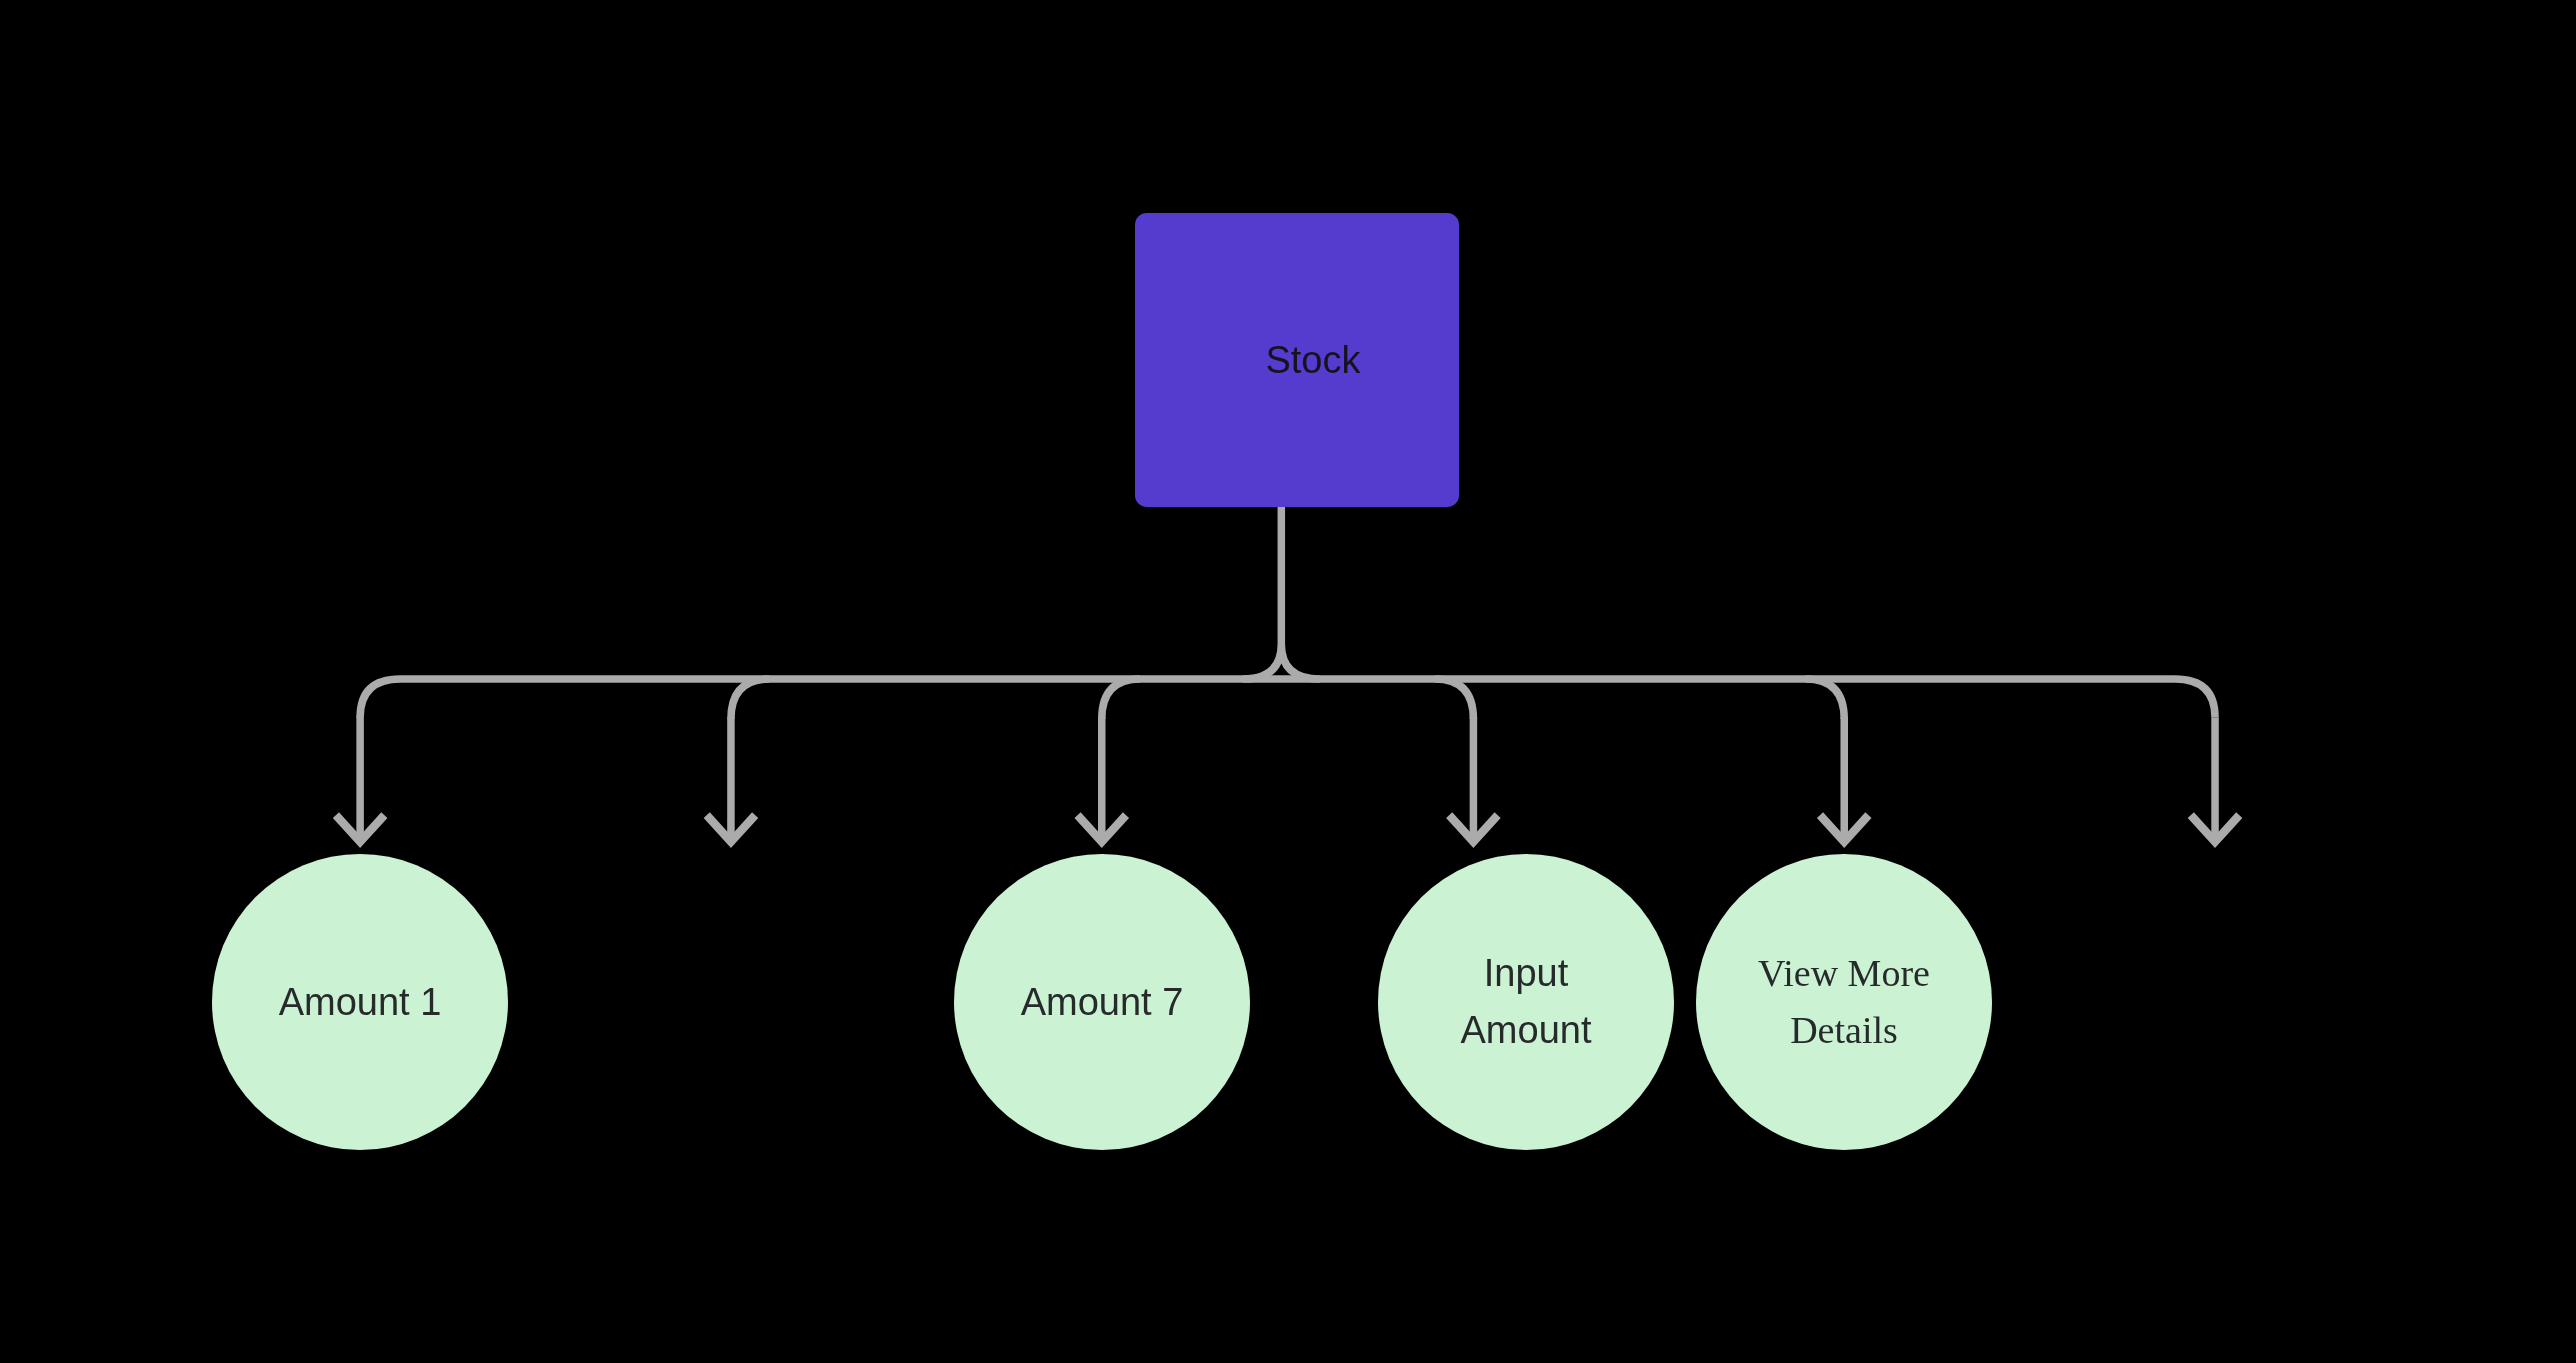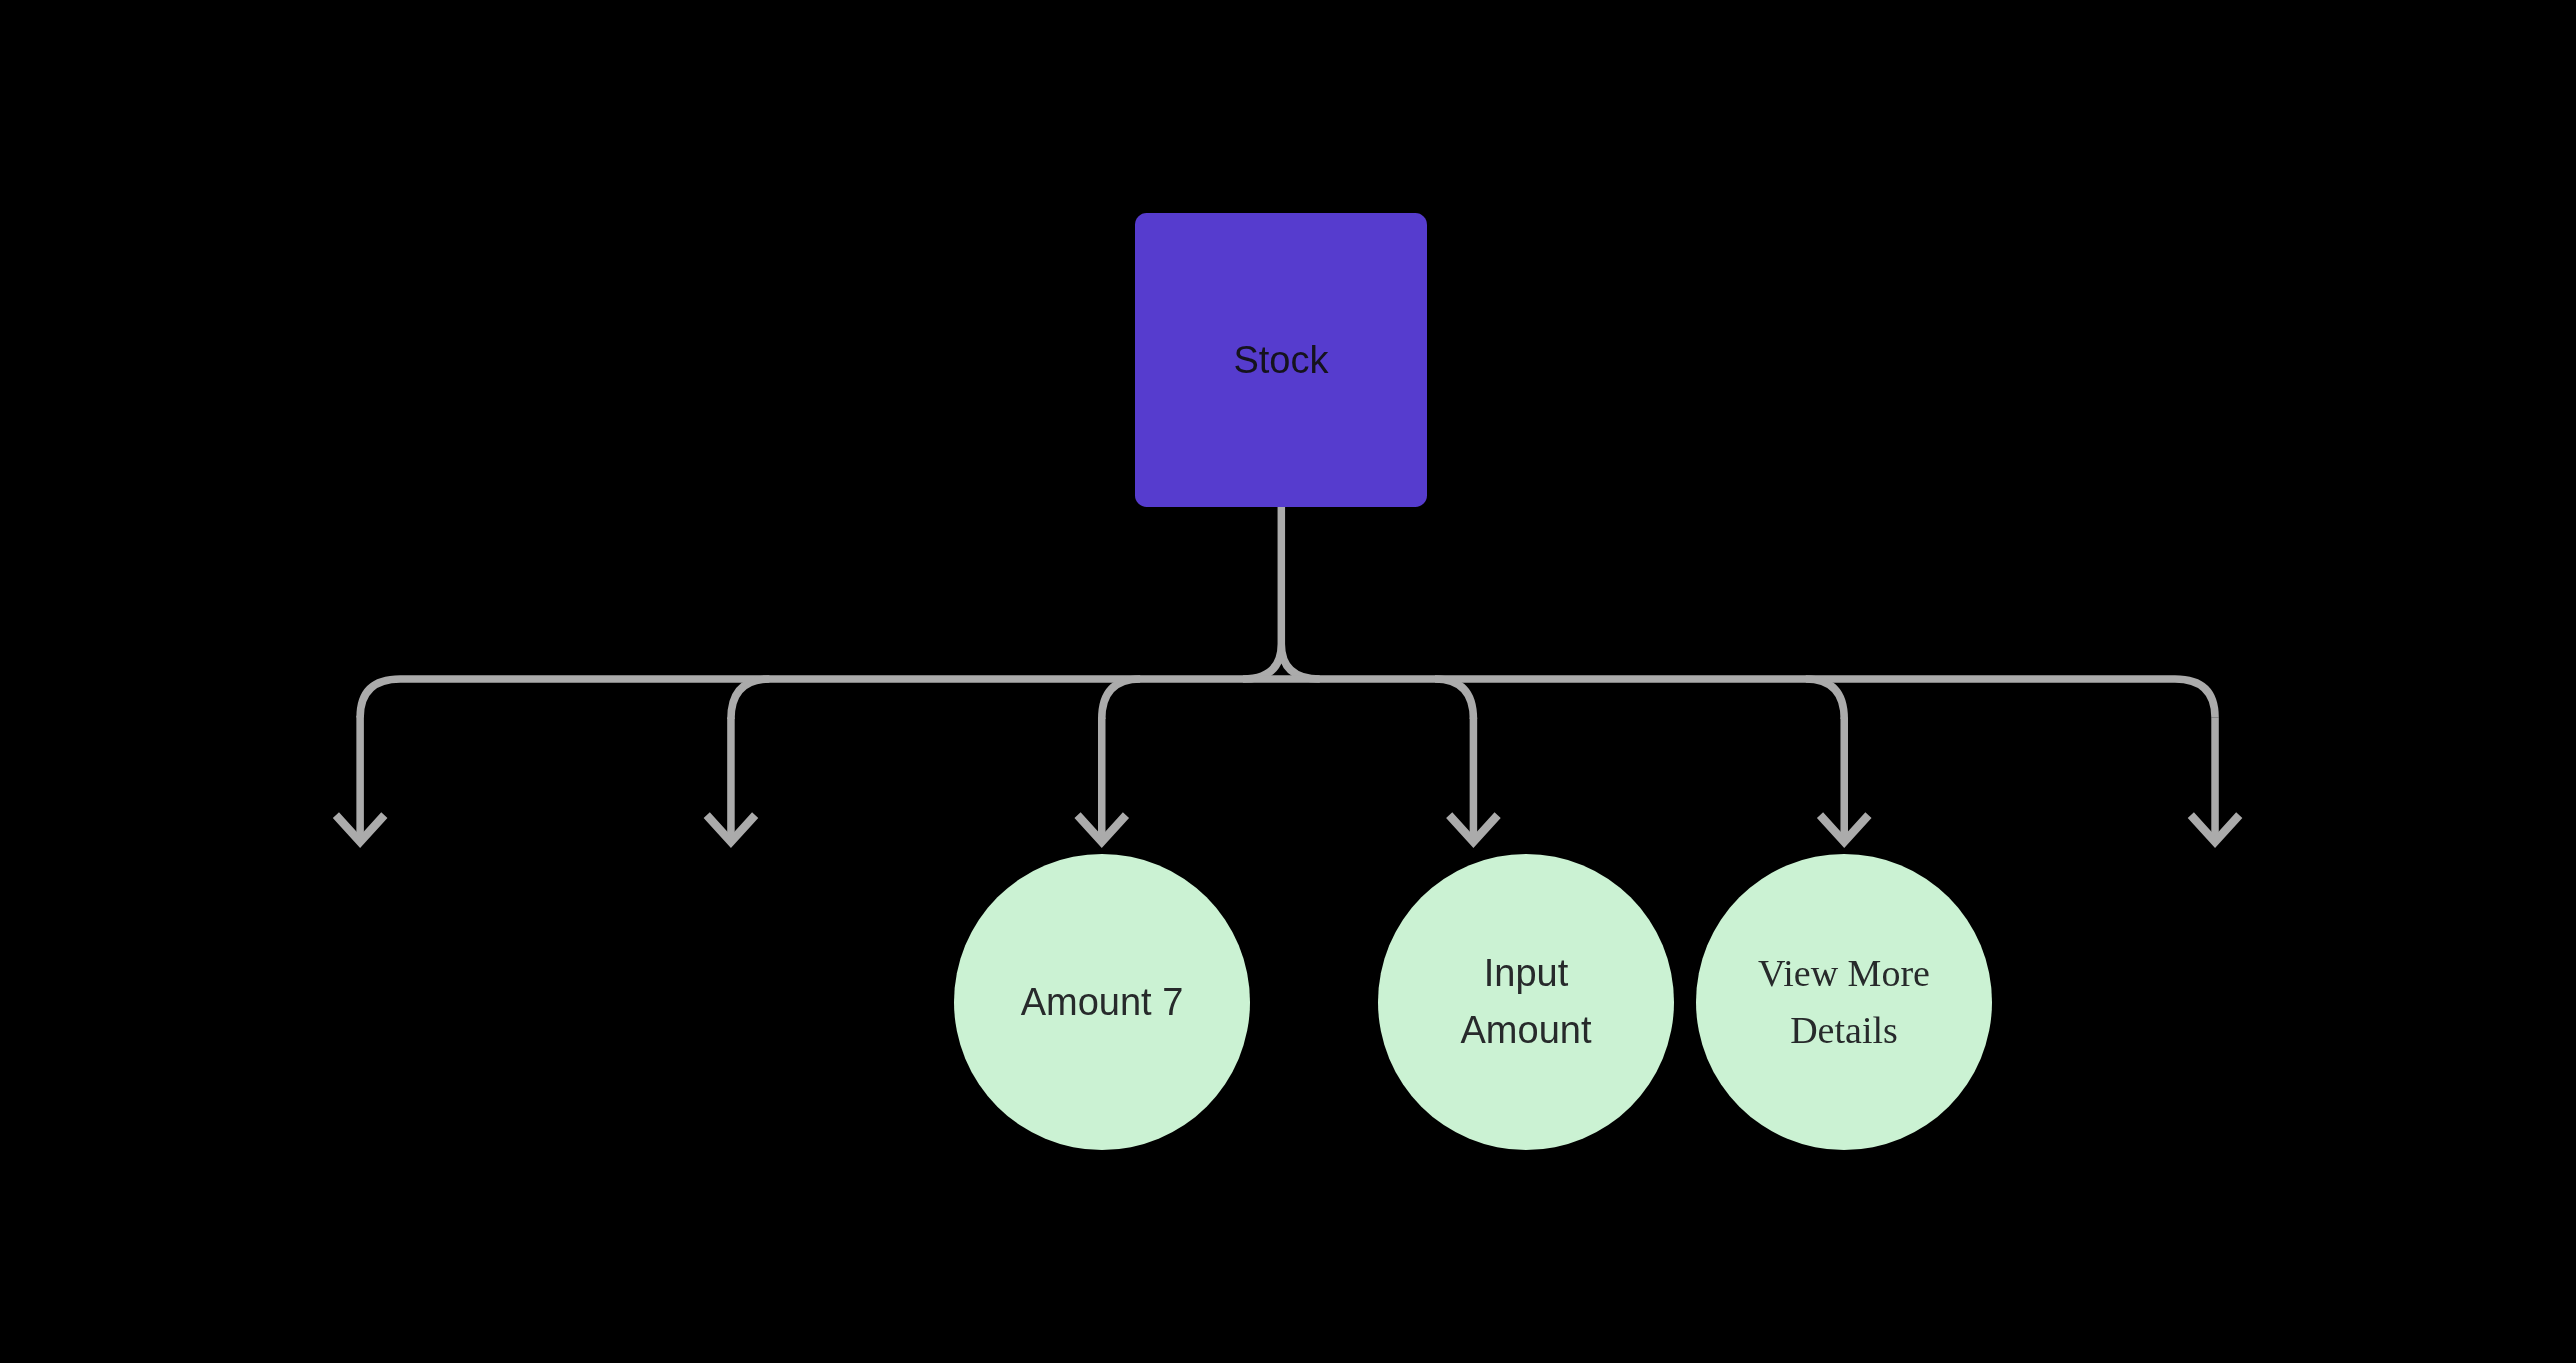--- a/index.html
+++ b/index.html
@@ -40,20 +40,21 @@
     width: 292px;
     height: 294px;
     background: #563cce;
     border-radius: 11.7px;
     display: flex;
     align-items: center;
     justify-content: center;
     color: #15131d;
     font-size: 38px;
     cursor: default;
+    padding-left: 32px;
   }
   .node-circle {
     position: absolute;
     top: 854px;
     width: 296px;
     height: 296px;
     border-radius: 50%;
     background: #cbf2d3;
     display: flex;
     align-items: center;
@@ -106,20 +107,23 @@
     <path class="arrowhead" d="M 1290 976 L 1319 1008 L 1348 976"></path>
     <path class="arrowhead" d="M 1735 976 L 1764 1008 L 1793 976"></path>
     <path class="arrowhead" d="M 2179 976 L 2208 1008 L 2237 976"></path>
     <path class="arrowhead" d="M 2623 976 L 2652 1008 L 2681 976"></path>
   </svg>
 
   <div class="node-square">
     <span class="label">Stock</span>
   </div>
 
+  <div class="node-circle c1">
+    <span class="label">Amount 1</span>
+  </div>
   <div class="node-circle c3">
     <span class="label">Amount 7</span>
   </div>
   <div class="node-circle c4">
     <span class="label">Input Amount</span>
   </div>
   <div class="node-circle c5">
     <span class="label">View More Details</span>
   </div>
 

